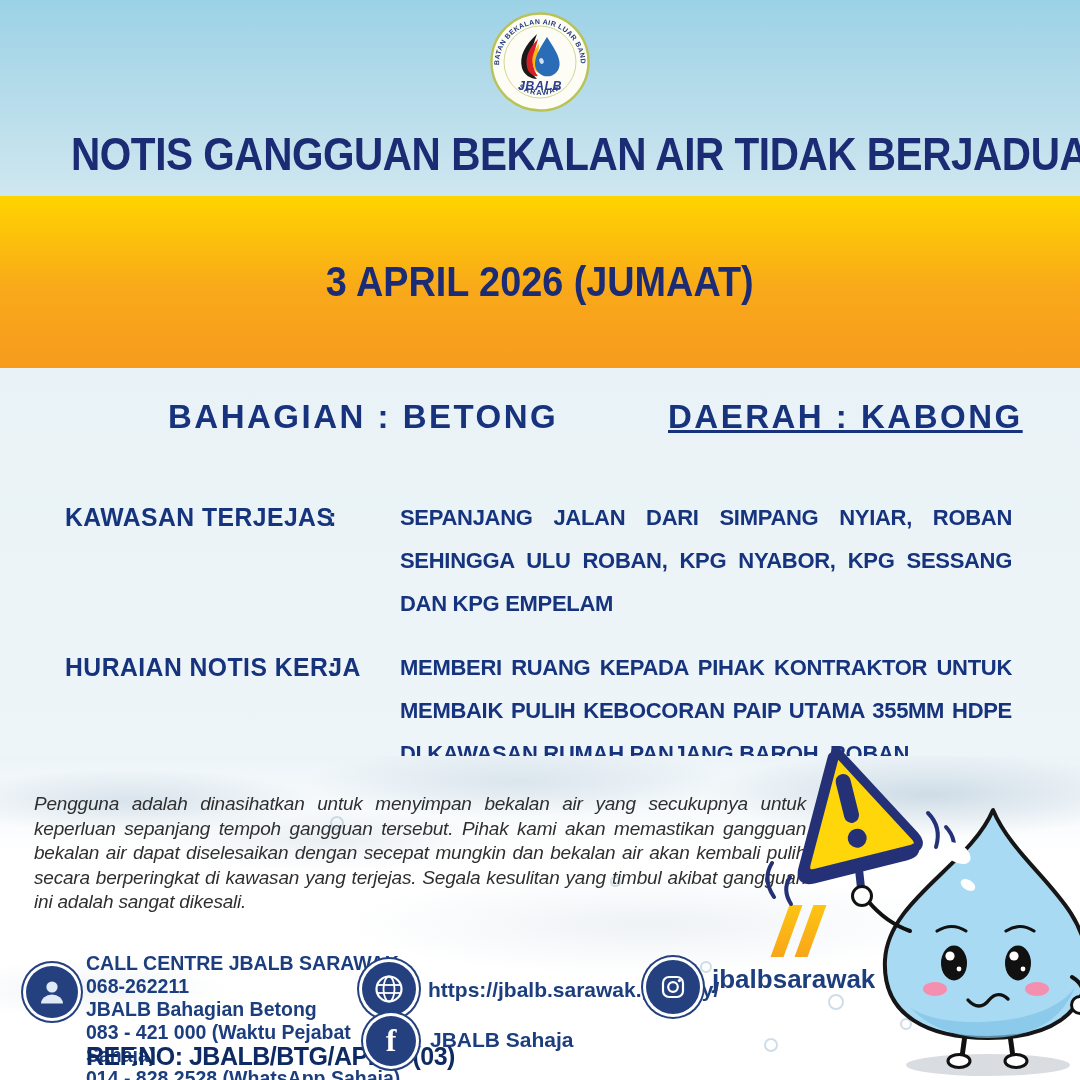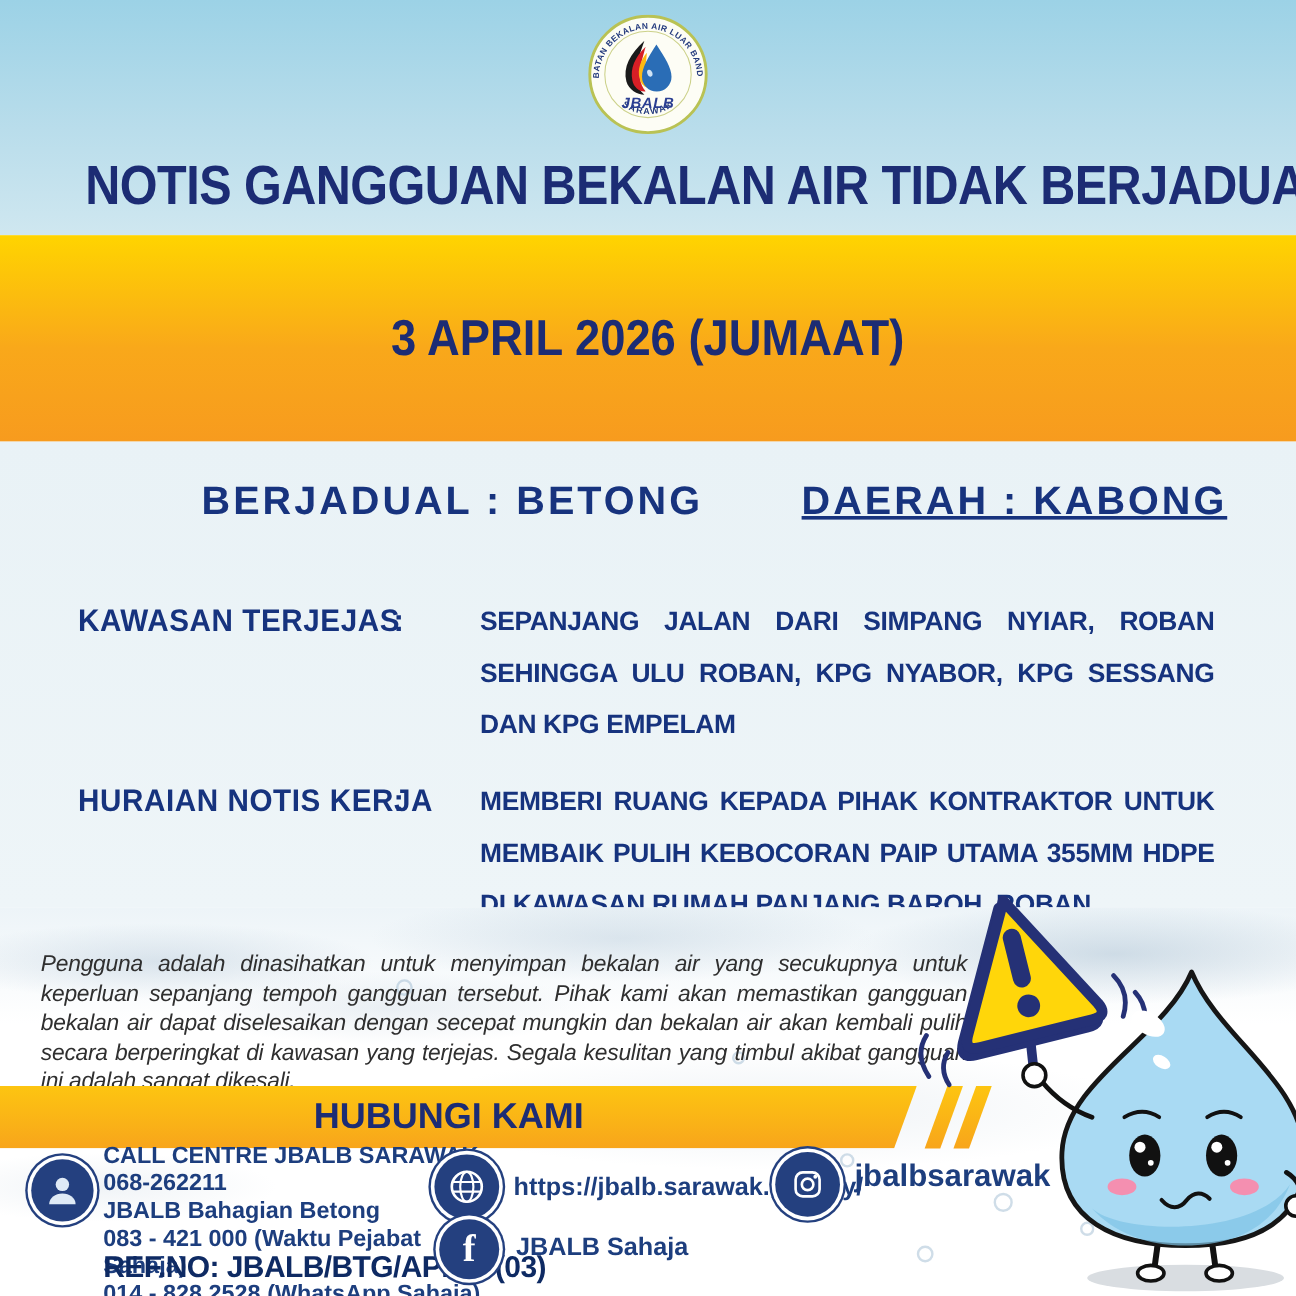--- a/index.html
+++ b/index.html
@@ -108,21 +108,21 @@
       <span class="sqz">NOTIS GANGGUAN BEKALAN AIR TIDAK BERJADUAL</span>
     </div>
   </div>
 
   <div class="date-banner">
     <div class="date-line"><span class="sqz9">3 APRIL 2026 (JUMAAT)</span></div>
   </div>
 
   <div class="info">
     <div class="region">
-      <span class="bahagian">BERJADUAL : BETONG</span>
+      <span class="bahagian">BAHAGIAN : BETONG</span>
       <span class="daerah">DAERAH : KABONG</span>
     </div>
 
     <div class="detail-row row1">
       <div class="detail-label">KAWASAN TERJEJAS</div>
       <div class="detail-colon">:</div>
       <div class="detail-value">SEPANJANG JALAN DARI SIMPANG NYIAR, ROBAN SEHINGGA ULU ROBAN, KPG NYABOR, KPG SESSANG DAN KPG EMPELAM</div>
     </div>
 
     <div class="detail-row row2">
@@ -138,23 +138,20 @@
     <div class="bubble" style="left:828px;top:238px;width:12px;height:12px;"></div>
     <div class="bubble" style="left:900px;top:262px;width:8px;height:8px;"></div>
     <div class="bubble" style="left:1022px;top:232px;width:12px;height:12px;"></div>
     <div class="bubble" style="left:972px;top:300px;width:9px;height:9px;"></div>
     <div class="bubble" style="left:330px;top:60px;width:10px;height:10px;"></div>
     <div class="bubble" style="left:610px;top:120px;width:7px;height:7px;"></div>
   </div>
 
   <div class="advisory">Pengguna adalah dinasihatkan untuk menyimpan bekalan air yang secukupnya untuk keperluan sepanjang tempoh gangguan tersebut. Pihak kami akan memastikan gangguan bekalan air dapat diselesaikan dengan secepat mungkin dan bekalan air akan kembali pulih secara berperingkat di kawasan yang terjejas. Segala kesulitan yang timbul akibat gangguan ini adalah sangat dikesali.</div>
 
-  <div class="hubungi">
-    <div class="hubungi-text">HUBUNGI KAMI</div>
-  </div>
   <div class="stripe s1"></div>
   <div class="stripe s2"></div>
 
   <div class="circle-icon" style="left:26px;top:966px;width:52px;height:52px;">
     <svg width="30" height="30" viewBox="0 0 30 30">
       <circle cx="15" cy="10" r="5.6" fill="#dfeaf6"></circle>
       <path d="M4,26.5 a11,9 0 0 1 22,0 z" fill="#dfeaf6"></path>
     </svg>
   </div>
   <div class="footer-text cc-lines">

